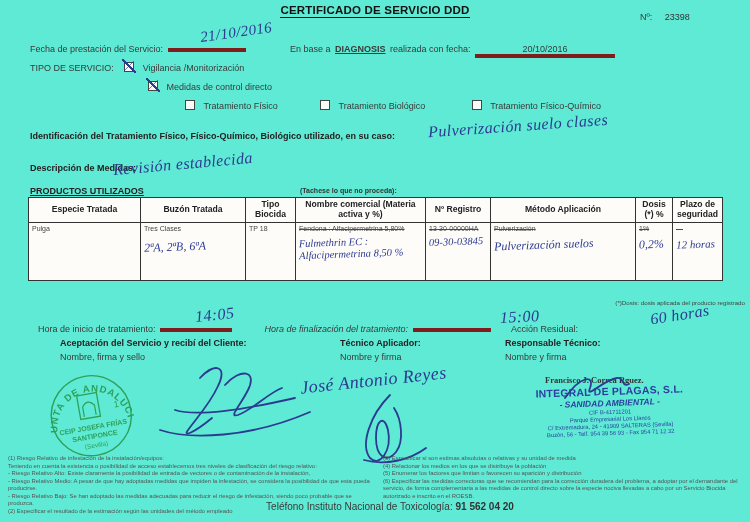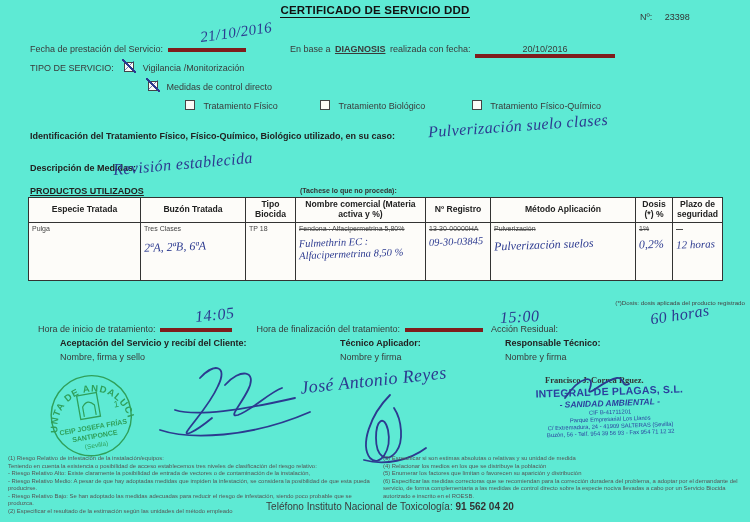--- a/index.html
+++ b/index.html
@@ -141,23 +141,23 @@
       </tr>
     </tbody>
       </table>
   </div>
 
   <div class="abs" style="left:520px; top:299px; width:225px; font-size:6.2px; color:#444; text-align:right;">(*)Dosis: dosis aplicada del producto registrado</div>
 
   <div class="abs" style="left:38px; top:318px; width:700px;">
     <span class="typed">Hora de inicio de tratamiento:</span>
     <span class="fill" style="width:72px;"></span>
-    <span class="typed" style="margin-left:20px;">Hora de finalización del tratamiento:</span>
+    <span class="typed" style="margin-left:28px;font-style:italic;">Hora de finalización del tratamiento:</span>
     <span class="fill" style="width:78px;"></span>
-    <span class="typed" style="margin-left:4px;">Acción Residual:</span>
+    <span class="typed" style="margin-left:16px;">Acción Residual:</span>
   </div>
   <div class="abs hw" style="left:195px; top:306px; font-size:16px; transform:rotate(-6deg);">14:05</div>
   <div class="abs hw" style="left:500px; top:308px; font-size:16px; transform:rotate(-3deg);">15:00</div>
   <div class="abs hw" style="left:650px; top:306px; font-size:16px; transform:rotate(-9deg);">60 horas</div>
 
   <div class="abs typed bold" style="left:60px; top:338px;">Aceptación del Servicio y recibí del Cliente:</div>
   <div class="abs typed" style="left:60px; top:352px;">Nombre, firma y sello</div>
   <div class="abs typed bold" style="left:340px; top:338px;">Técnico Aplicador:</div>
   <div class="abs typed" style="left:340px; top:352px;">Nombre y firma</div>
   <div class="abs typed bold" style="left:505px; top:338px;">Responsable Técnico:</div>

